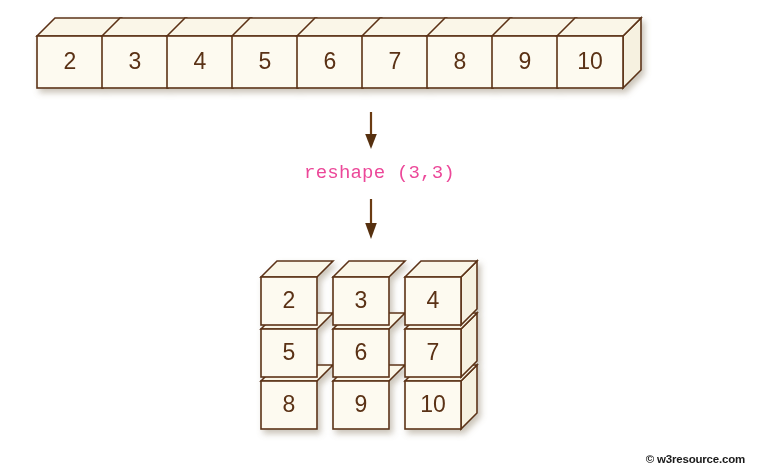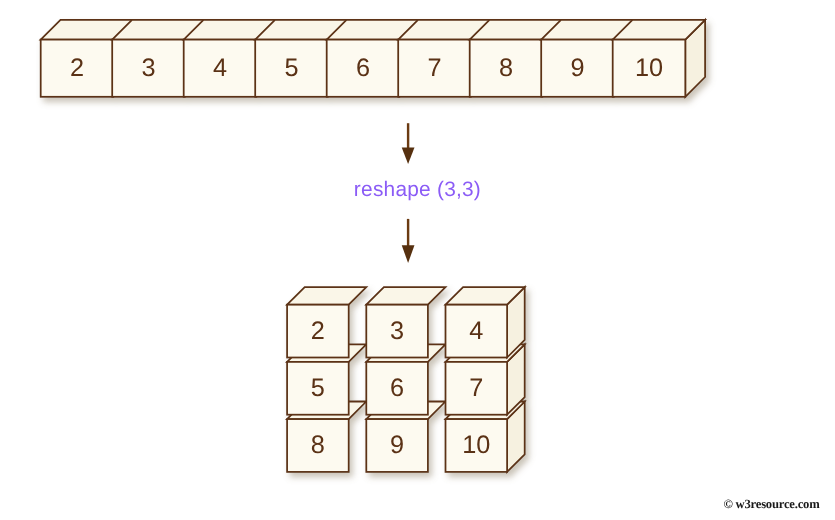--- a/index.html
+++ b/index.html
@@ -61,32 +61,32 @@
   }
   .arrow-head {
     fill: #56300f;
   }
   .reshape-label {
     position: absolute;
     left: 0;
     top: 162px;
     width: 759px;
     text-align: center;
-    color: #8b5cf6;
-    font-family: Liberation Sans, sans-serif;
+    color: #ec4899;
+    font-family: Liberation Mono, monospace;
     font-size: 19px;
     letter-spacing: 0.2px;
     white-space: nowrap;
   }
   .watermark {
     position: absolute;
     right: 14px;
     bottom: 8px;
     color: #1a1a1a;
-    font-family: Liberation Serif, serif;
+    font-family: Liberation Sans, sans-serif;
     font-size: 11.5px;
     font-weight: bold;
     letter-spacing: -0.2px;
     white-space: nowrap;
   }
 </style>
 </head>
 <body>
 
 <div id="stage">

